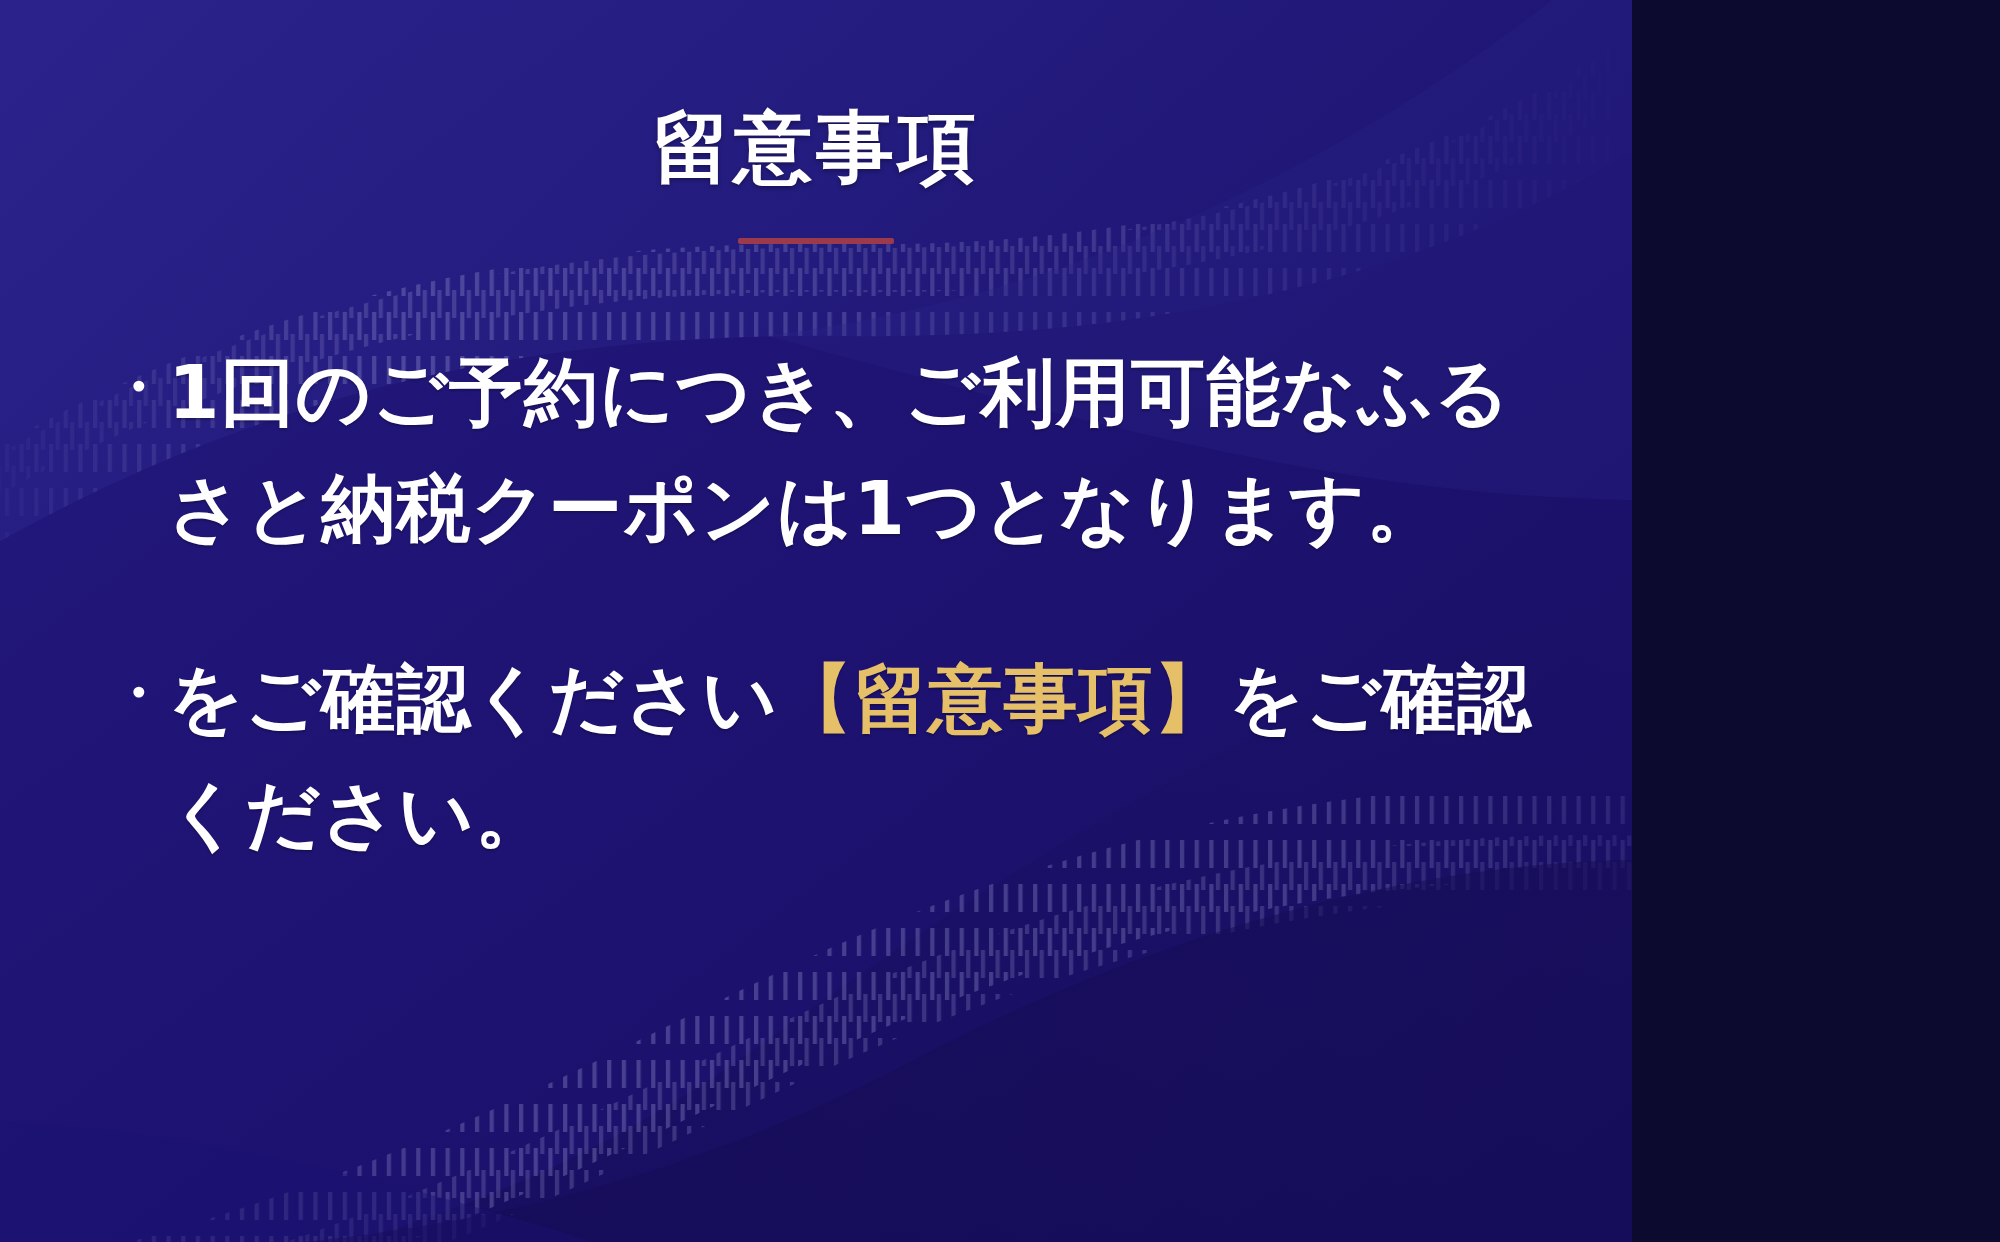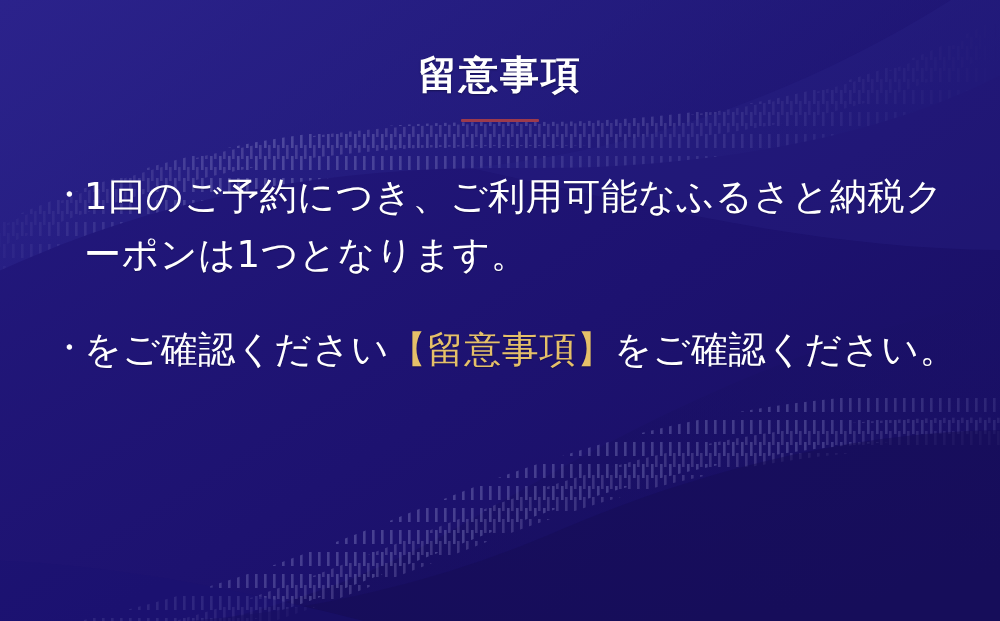--- a/index.html
+++ b/index.html
@@ -7,21 +7,21 @@
     margin: 0;
     padding: 0;
     background: #0d0a30;
   }
   body {
     font-family: "DejaVu Sans", "Liberation Sans", sans-serif;
   }
 
   .slide {
     position: relative;
-    width: 1000px;
+    width: 816px;
     height: 621px;
     overflow: hidden;
     background: #1e1270;
     background-image:
       radial-gradient(120% 90% at 18% 8%, #241a7e 0%, #1e1272 38%, #1a1068 72%, #170e60 100%);
   }
 
   
   .bg-layer {
     position: absolute;
@@ -79,21 +79,21 @@
     width: 32px;
     color: #ffffff;
     font-size: 34px;
     line-height: 1.58;
     text-align: left;
   }
   .note-text {
     flex: 1 1 auto;
     color: #ffffff;
     font-size: 37px;
-    font-weight: 400;
+    font-weight: 700;
     line-height: 1.58;
     letter-spacing: 0.5px;
     text-shadow: 0 1px 1px rgba(0,0,0,0.25);
   }
   .hl-gold { color: #e5c069; }
 </style>
 </head>
 <body>
 
 <div class="slide">

